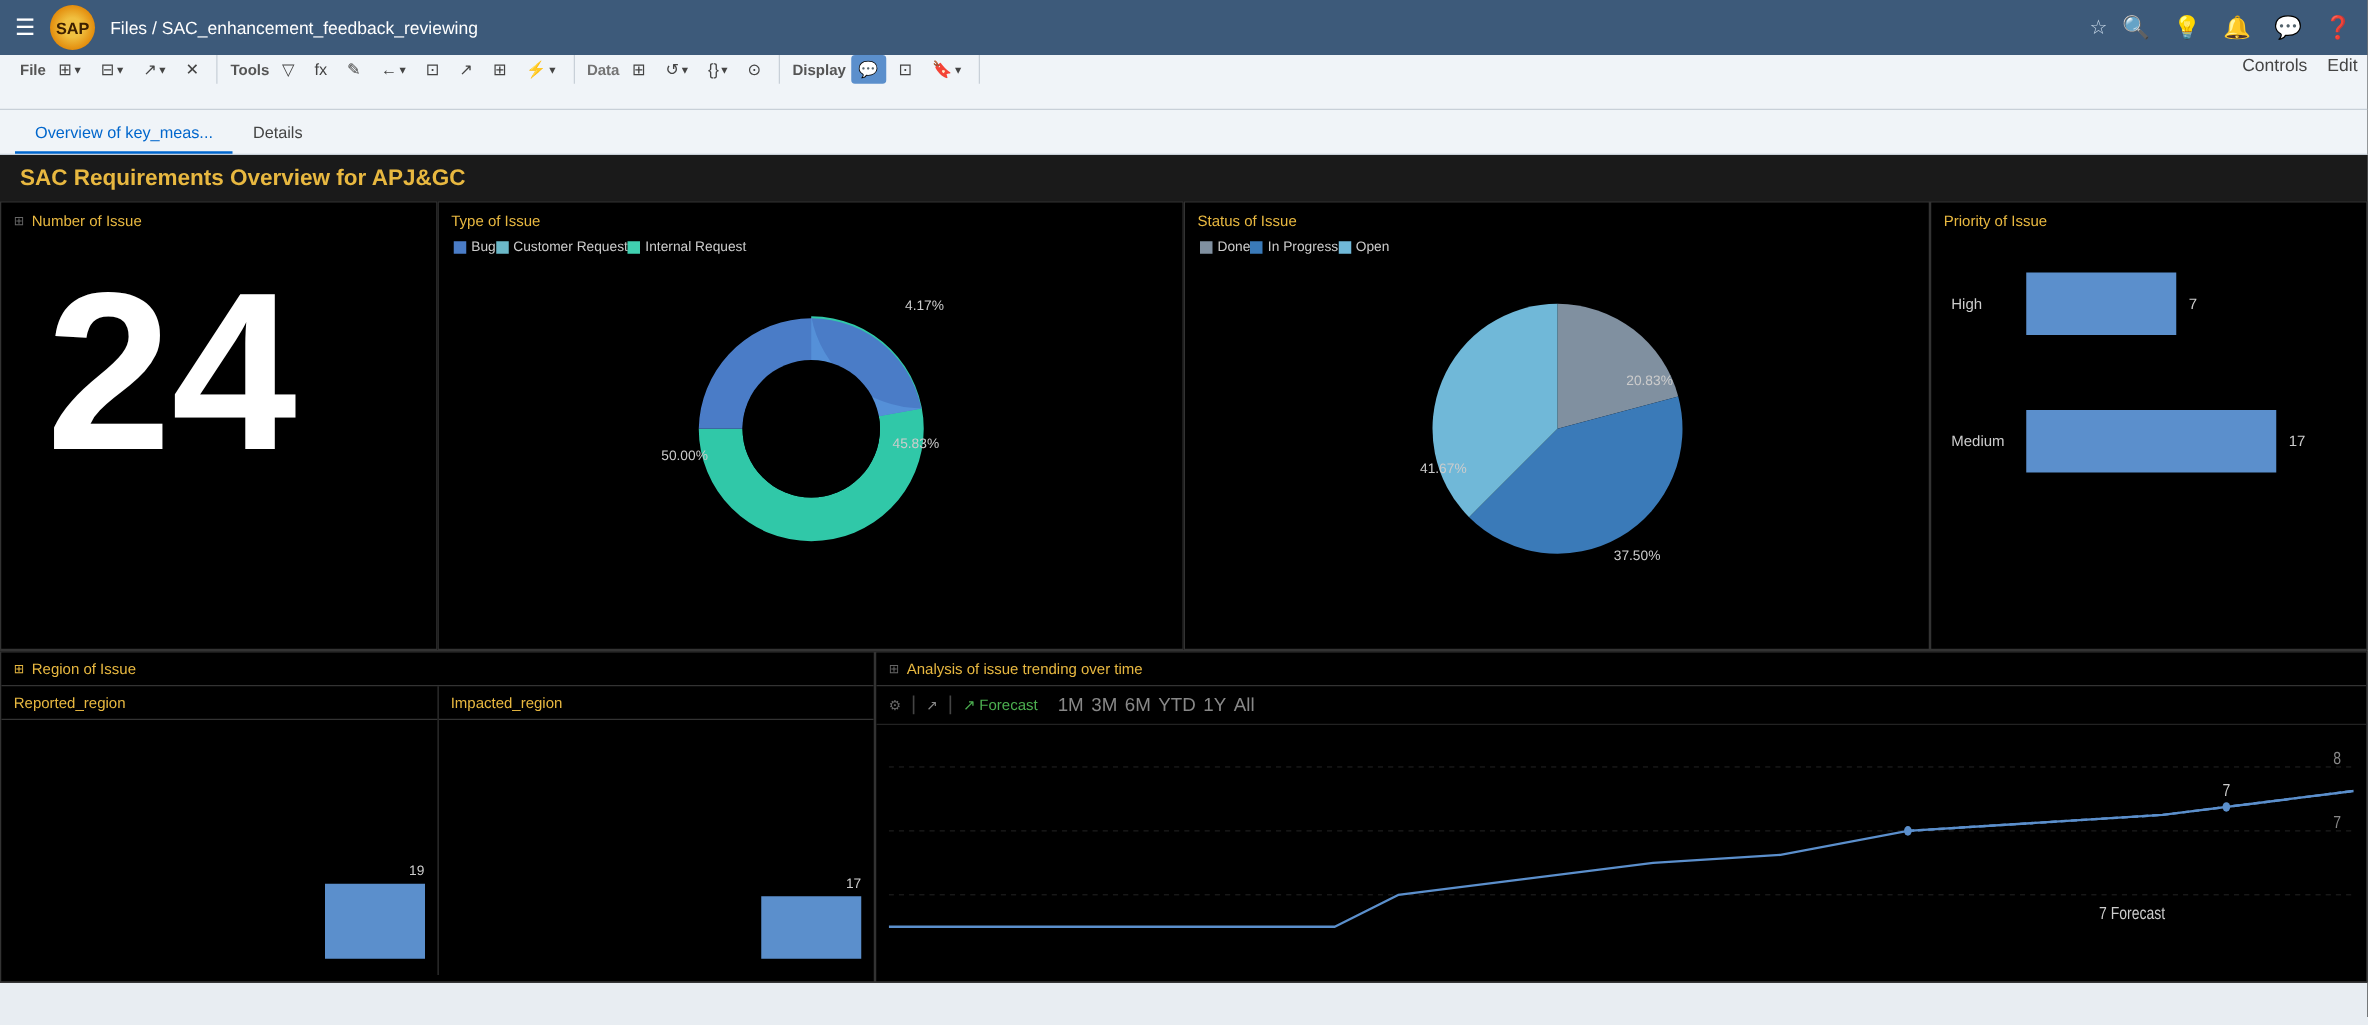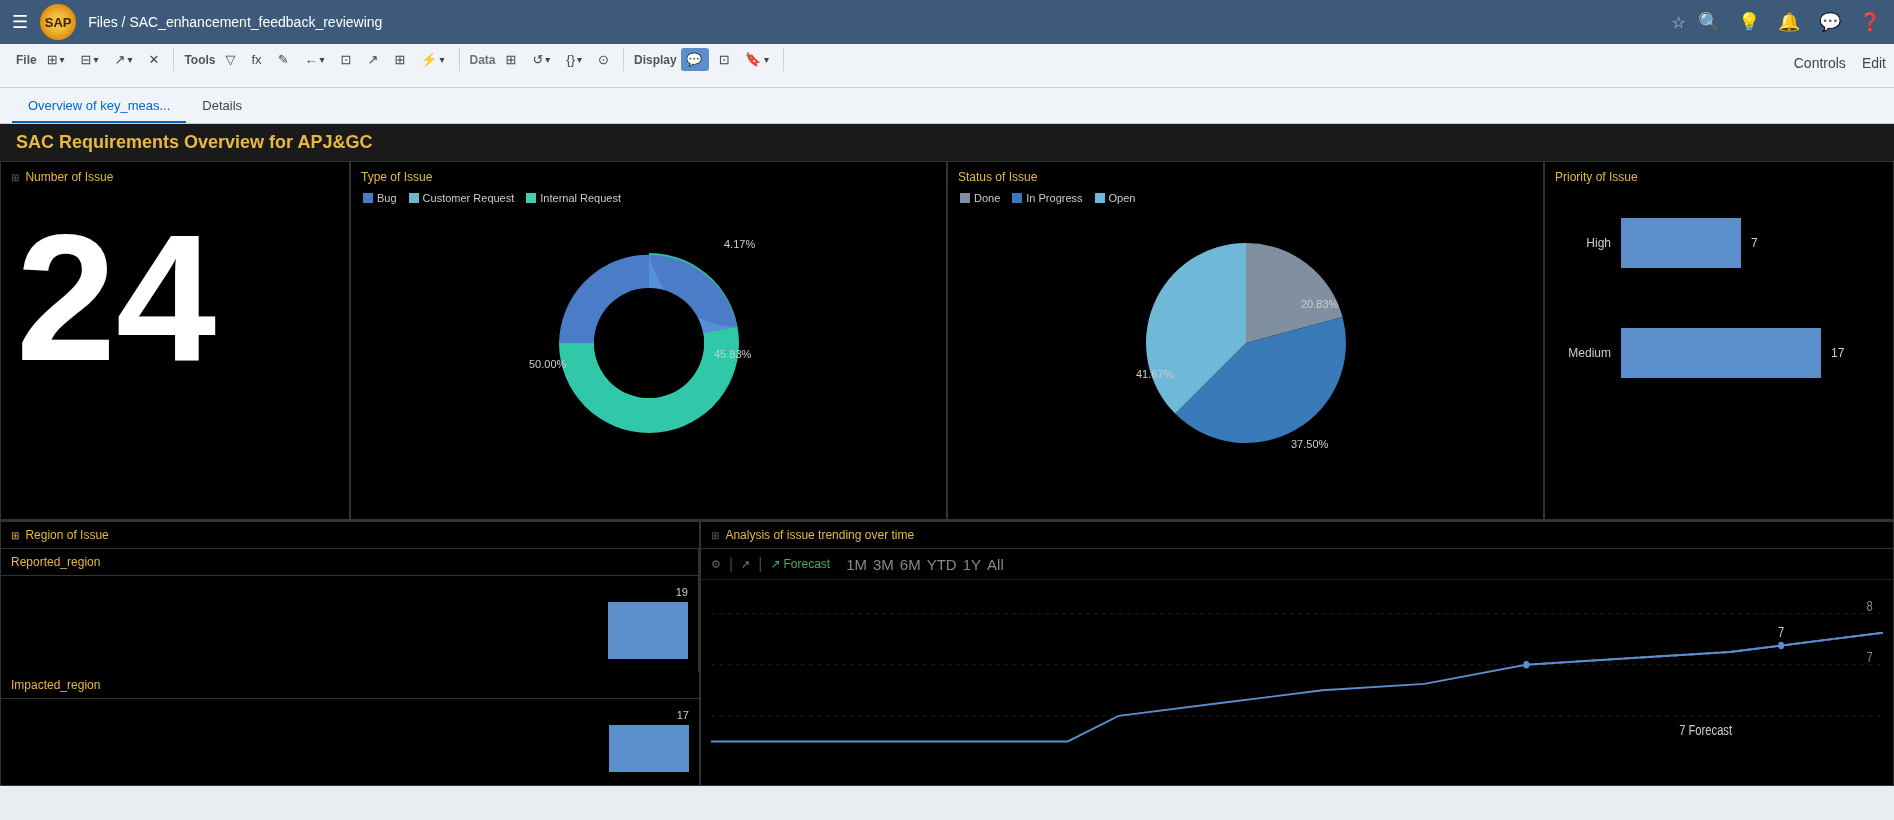--- a/index.html
+++ b/index.html
@@ -24,24 +24,24 @@
     }
     .breadcrumb { color: #c8d8e8; font-size: 14px; flex: 1; }
     .breadcrumb span { color: #ffffff; }
     .star-icon { color: #c8d8e8; font-size: 16px; }
     .nav-icons { display: flex; gap: 18px; color: #c8d8e8; font-size: 18px; }
     .nav-icons span { cursor: pointer; }
 
     
     .toolbar {
       display: flex;
-      align-items: flex-end;
+      align-items: flex-start;
       background: #f0f4f8;
       height: 44px;
-      padding: 16px 8px;
+      padding: 0 8px;
       border-bottom: 1px solid #c8d0d8;
       gap: 2px;
     }
     .toolbar-section {
       display: flex; align-items: center; gap: 4px;
       padding: 0 8px;
       border-right: 1px solid #c8d0d8;
     }
     .toolbar-section:last-child { border-right: none; }
     .toolbar-btn {
@@ -111,21 +111,21 @@
     
     .panel-number {
       width: 350px;
       flex-shrink: 0;
     }
     .big-number {
       color: #fff;
       font-size: 180px;
       font-weight: 900;
       line-height: 1;
-      padding: 20px 20px 0 15px;
+      padding: 20px 20px 0 36px;
     }
 
     
     .panel-type {
       flex: 1;
       border-left: 1px solid #333;
     }
 
     
     .panel-status {
@@ -135,21 +135,21 @@
 
     
     .panel-priority {
       width: 350px;
       flex-shrink: 0;
       border-left: 1px solid #333;
     }
 
     
     .legend {
-      display: flex; align-items: center; gap: 12px;
+      display: flex; align-items: center; gap: 0;
       padding: 4px 12px;
       font-size: 11px; color: #ccc;
       flex-wrap: wrap;
     }
     .legend-item { display: flex; align-items: center; gap: 4px; }
     .legend-dot { width: 10px; height: 10px; }
 
     
     .chart-container {
       display: flex; justify-content: center; align-items: center;
@@ -158,21 +158,21 @@
     }
 
     
     .priority-bars {
       padding: 30px 16px;
       display: flex; flex-direction: column; gap: 60px;
     }
     .priority-row {
       display: flex; align-items: center; gap: 10px;
     }
-    .priority-label { color: #ccc; font-size: 12px; width: 50px; text-align: right; }
+    .priority-label { color: #ccc; font-size: 12px; width: 50px; text-align: left; }
     .priority-bar { height: 50px; background: #5b8fcc; }
     .priority-value { color: #ccc; font-size: 12px; }
 
     
     .bottom-row {
       display: flex;
       height: 265px;
     }
 
     .panel-region {
@@ -182,21 +182,21 @@
       border-right: 1px solid #333;
     }
     .region-section-title {
       color: #e8b840;
       font-size: 12px;
       padding: 6px 10px;
       display: flex; align-items: center; gap: 6px;
       border-bottom: 1px solid #333;
     }
     .region-inner {
-      display: flex; height: calc(100% - 32px); flex-direction: column;
+      display: flex; height: calc(100% - 32px);
     }
     .region-sub {
       flex: 1;
       border-right: 1px solid #333;
     }
     .region-sub:last-child { border-right: none; }
     .region-sub-title {
       color: #e8b840;
       font-size: 12px;
       padding: 6px 10px;

